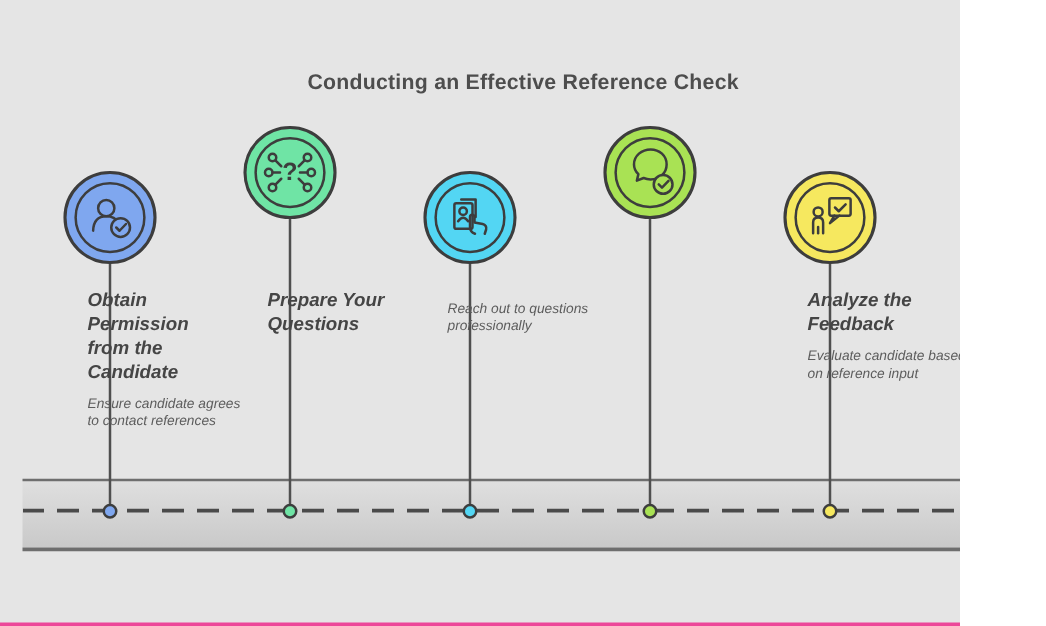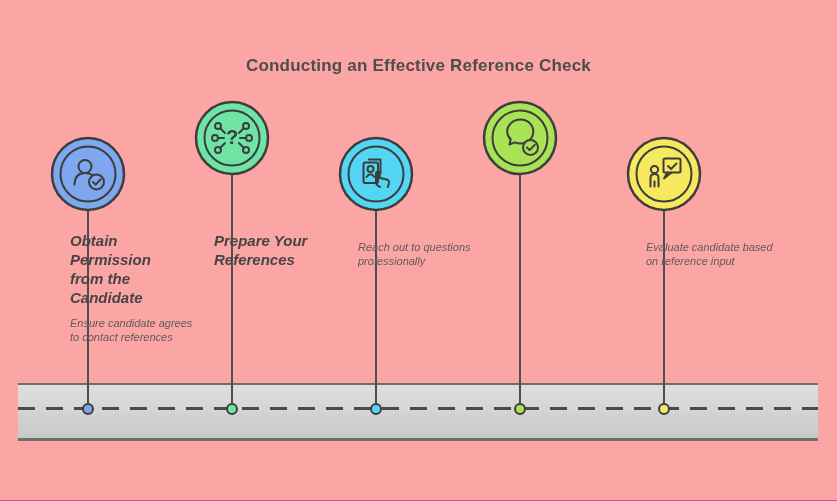--- a/index.html
+++ b/index.html
@@ -1,24 +1,24 @@
 <!DOCTYPE html>
 <html><head>
 <meta charset="utf-8">
 <style>
   * { margin: 0; padding: 0; box-sizing: border-box; }
   html, body { background: #fff; }
   body { font-family: "Liberation Sans", "DejaVu Sans", sans-serif; }
 
   .page {
     position: relative;
-    width: 837px;
+    width: 768px;
     height: 501px;
-    background: #fca5a5;
-    border-bottom: 1px solid #ec4899;
+    background: #e5e5e5;
+    border-bottom: 3px solid #ec4899;
     overflow: hidden;
   }
 
   .main-title {
     position: absolute;
     top: 56px;
     left: 0;
     width: 837px;
     text-align: center;
     font-size: 17px;
@@ -153,21 +153,21 @@
       <circle class="ln" cx="54" cy="28" r="3" fill="#6fe4a5"></circle>
       <circle class="ln" cx="57" cy="40" r="3" fill="#6fe4a5"></circle>
       <circle class="ln" cx="54" cy="52" r="3" fill="#6fe4a5"></circle>
       <text x="40" y="46" text-anchor="middle" font-size="20" font-weight="bold" fill="#3d3d3d" font-family="Liberation Sans, DejaVu Sans, sans-serif">?</text>
     </svg>
     <svg class="dot" viewBox="0 0 14 14">
       <circle cx="7" cy="7" r="5" stroke="#3d3d3d" stroke-width="2" fill="#6fe4a5"></circle>
     </svg>
     <div class="text">
       <div class="step-title">Prepare Your
-References</div>
+Questions</div>
     </div>
   </div>
 
   <div class="step s3">
     <div class="stem"></div>
     <svg class="bubble" viewBox="0 0 80 80">
       <circle cx="40" cy="40" r="36" stroke="#3d3d3d" stroke-width="2.5" fill="#53d6f3"></circle>
       <circle cx="40" cy="40" r="27.5" fill="none" stroke="#3d3d3d" stroke-width="2"></circle>
       <path class="ln" d="M33 25.5 h11.5 v14"></path>
       <rect class="ln" x="27.5" y="28.5" width="14.5" height="20.5" rx="1.5"></rect>
@@ -209,18 +209,20 @@
       <path class="ln" d="M26.5 52.5 v-8.5 q0 -4 4 -4 q4 0 4 4 v8.5"></path>
       <path class="ln" d="M30.5 47.5 v5"></path>
       <rect class="ln" x="39.5" y="24.5" width="17" height="14" rx="1.5"></rect>
       <path class="ln" d="M43.5 38.5 L40 44.5 L47.5 38.5"></path>
       <path class="ln" d="M44 32 l3 3 l5.5 -5.5"></path>
     </svg>
     <svg class="dot" viewBox="0 0 14 14">
       <circle cx="7" cy="7" r="5" stroke="#3d3d3d" stroke-width="2" fill="#f6e85f"></circle>
     </svg>
     <div class="text">
+      <div class="step-title">Analyze the
+Feedback</div>
       <div class="step-sub">Evaluate candidate based
 on reference input</div>
     </div>
   </div>
 
 </div>
 
 </body></html>

